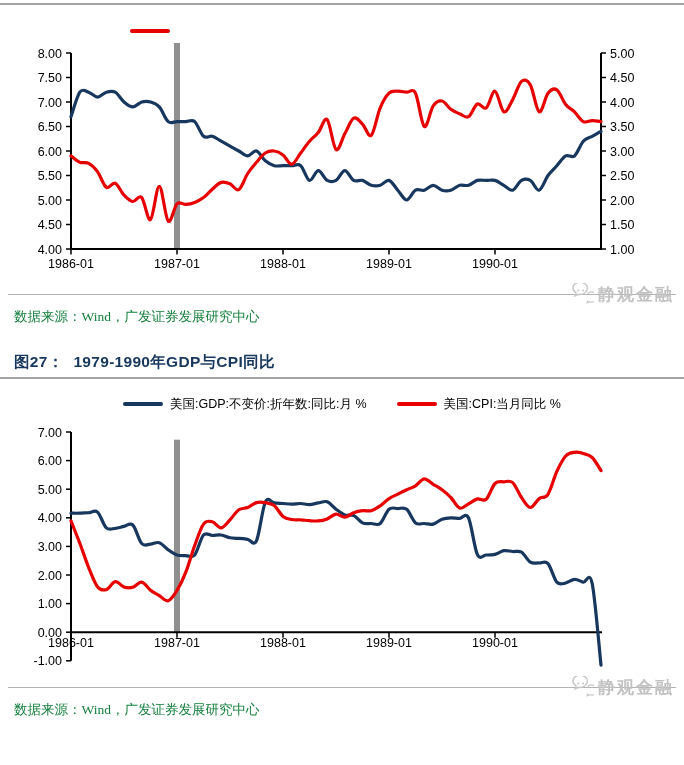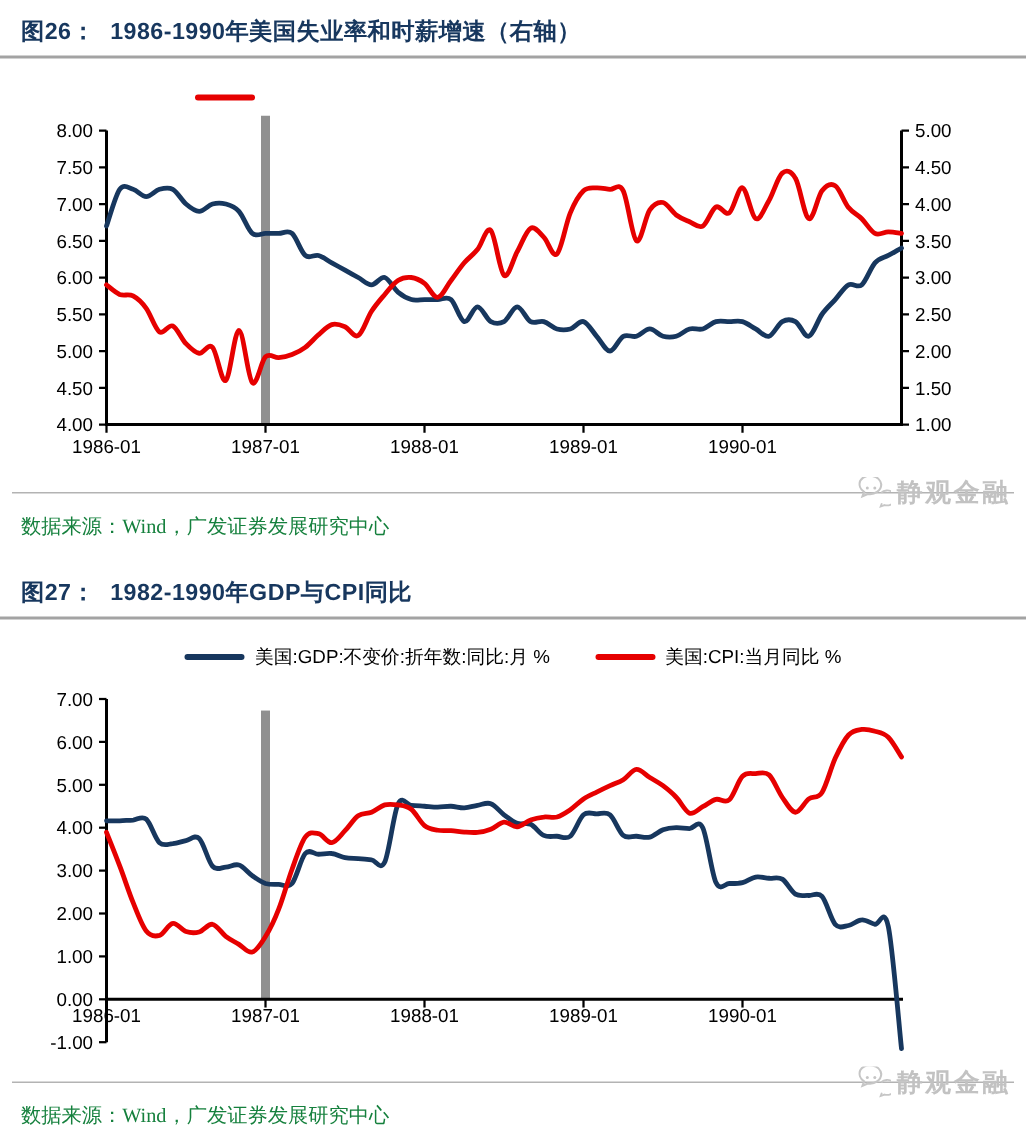--- a/index.html
+++ b/index.html
@@ -12,36 +12,33 @@
   .title-rule { height:2px; background:#a3a3a3; margin-top:3px; width:100%; }
   .legend-stack { margin:16px 0 0 130px; display:flex; flex-direction:column; gap:9px; }
   .legend-row { margin-top:15px; display:flex; justify-content:center; gap:30px; height:20px; }
   .legend-item { display:flex; align-items:center; gap:7px; height:20px; }
   .swatch { width:40px; height:4px; border-radius:2px; display:inline-block; flex:0 0 auto; }
   .legend-label { font-size:12.5px; color:#000; white-space:nowrap; }
   svg.chart { display:block; margin-top:2px; }
   #svg27 { margin-top:8px; }
   .wm-row { position:relative; height:22px; margin-top:2px; }
   .wm-line { position:absolute; left:8px; right:8px; top:11px; height:1px; background:#b3b3b3; }
-  .wm { position:absolute; right:10px; top:0; display:flex; align-items:flex-end; gap:4px; }
+  .wm { position:absolute; right:10px; top:0; display:flex; align-items:flex-start; gap:4px; }
   .wm-text { font-size:17px; font-weight:bold; color:#c2c2c2; letter-spacing:2px;
     font-family:"Liberation Serif","DejaVu Serif",serif; }
   .source { margin:3px 0 0 14px; font-size:13.5px; color:#15803d;
     font-family:"Liberation Serif","DejaVu Serif",serif; }
   .fig27-block { margin-top:14px; }
 </style>
 </head>
 <body>
 
 <div class="page">
 
   <section>
-    <div class="fig-title">
-      <span class="fig-label">图26：</span><span>1986-1990年美国失业率和时薪增速（右轴）</span>
-    </div>
     <div class="title-rule"></div>
 
     <div class="legend-stack">
       <div class="legend-item">
         <span class="swatch" style="background-color: rgb(230, 0, 0);"></span>
       </div>
     </div>
 
     <svg id="svg26" class="chart" width="684" height="238">
         <rect x="174.0" y="0.0" width="6" height="206.0" fill="#909090"></rect>
@@ -108,21 +105,21 @@
           <path d="M17.5 10.5 a5.5 5 0 1 1 2.2 8.2 l-2.6 1 0.8-2.2" fill="none" stroke="#c6c6c6" stroke-width="1.2"></path>
         </svg>
         <span class="wm-text">静观金融</span>
       </div>
     </div>
     <div class="source">数据来源：Wind，广发证券发展研究中心</div>
   </section>
 
   <section class="fig27-block">
     <div class="fig-title">
-      <span class="fig-label">图27：</span><span>1982-1990年GDP与CPI同比</span>
+      <span class="fig-label">图27：</span><span>1979-1990年GDP与CPI同比</span>
     </div>
     <div class="title-rule"></div>
 
     <div class="legend-row">
       <div class="legend-item">
         <span class="swatch" style="background-color: rgb(23, 55, 94);"></span>
         <span class="legend-label">美国:GDP:不变价:折年数:同比:月 %</span>
       </div>
       <div class="legend-item">
         <span class="swatch" style="background-color: rgb(230, 0, 0);"></span>

